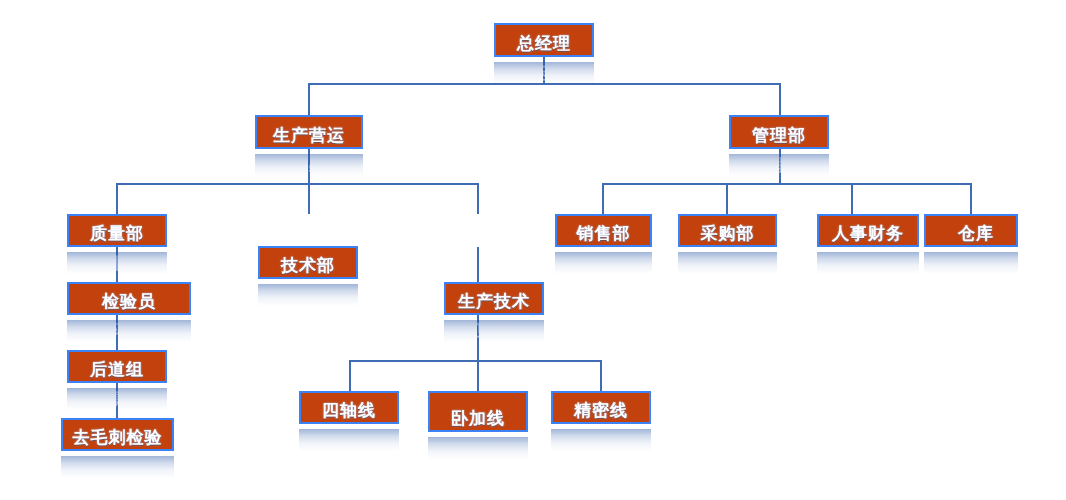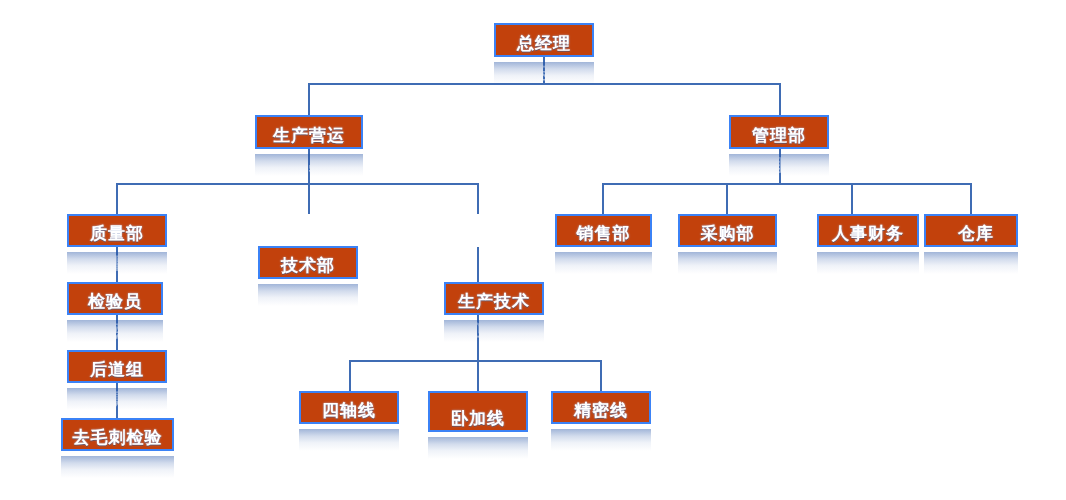--- a/index.html
+++ b/index.html
@@ -159,21 +159,21 @@
   <div class="node" style="left:801px; top:214px; width:102px; height:33px;margin-left:16px;">
     <span>人事财务</span>
     <span class="reflect-text">人事财务</span>
   </div>
 
   <div class="node" style="left:924px; top:214px; width:94px; height:33px;padding-left:10px;">
     <span>仓库</span>
     <span class="reflect-text">仓库</span>
   </div>
 
-  <div class="node" style="left:67px; top:282px; width:96px; height:33px;">
+  <div class="node" style="left:67px; top:282px; width:124px; height:33px;">
     <span>检验员</span>
     <span class="reflect-text">检验员</span>
   </div>
 
   <div class="node" style="left:67px; top:350px; width:100px; height:33px;">
     <span>后道组</span>
     <span class="reflect-text">后道组</span>
   </div>
 
   <div class="node" style="left:61px; top:418px; width:113px; height:33px;">

